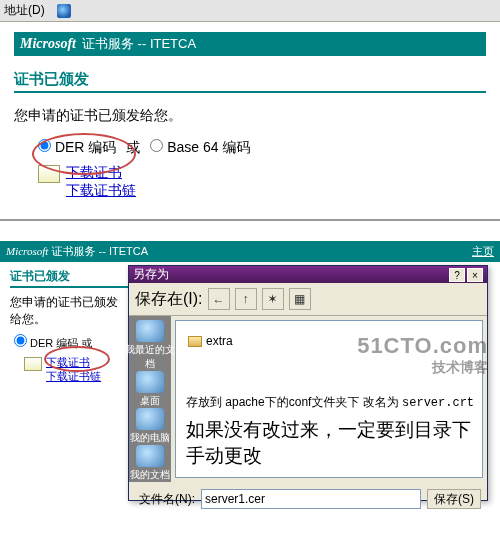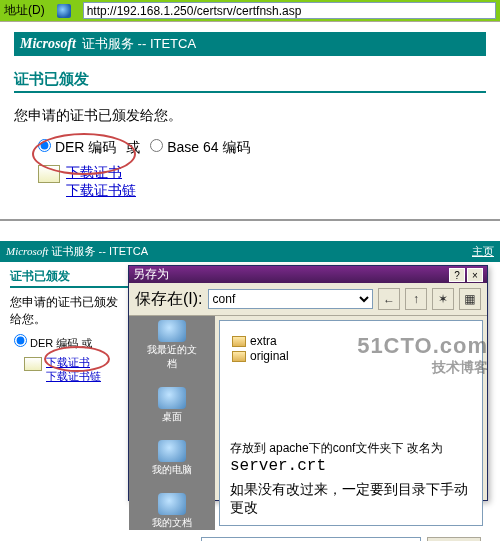--- a/index.html
+++ b/index.html
@@ -1,20 +1,20 @@
 <!DOCTYPE html>
 <html><head>
   <meta charset="utf-8">
   <style>
     * { margin:0; padding:0; box-sizing:border-box; font-family:"SimSun","宋体",sans-serif; }
     body { width:500px; height:541px; background:#fff; overflow:hidden; font-size:12px; }
 
     
     .shot-a { border-bottom:2px solid #999; padding-bottom:6px; }
-    .addrbar { display:flex; align-items:center; gap:12px; padding:2px 4px; background:#84cc16; border-bottom:1px solid #aca899; }
+    .addrbar { display:flex; align-items:center; gap:12px; padding:2px 4px; background:#e5e5e5; border-bottom:1px solid #aca899; }
     .addrbar .lbl { color:#000; }
     .addrbar .ie-ico { width:14px; height:14px; background:radial-gradient(circle at 40% 40%, #8aceff 0, #1e5fae 70%); border-radius:2px; }
     .addrbar input { flex:1; border:1px solid #7f9db9; height:17px; padding:1px 3px; font:12px/14px Arial; color:#000; background:#fff; }
 
     .page-body { padding:10px 14px 14px; }
     .ms-header { background:#008080; color:#fff; padding:3px 6px; font-size:13px; display:flex; gap:6px; align-items:baseline; }
     .ms-header .mslogo { font-style:italic; font-family:"Times New Roman",serif; font-weight:bold; font-size:14px; }
 
     h3.issued { color:#008080; font-size:15px; font-weight:bold; margin:14px 0 2px; }
     .under { height:2px; background:#008080; margin-bottom:14px; }
@@ -50,50 +50,49 @@
     .tb { height:20px; background:linear-gradient(#7a2a8a,#4a1a5a); color:#fff; font-size:12px; display:flex; align-items:center; padding:0 4px; justify-content:space-between; }
     .tb .tb-r { display:flex; gap:2px; }
     .tb .winbtn { width:16px; height:14px; background:#ece9d8; color:#000; font:10px/14px Arial; text-align:center; border:1px solid #fff; }
 
     .sa-top { display:flex; align-items:center; gap:5px; padding:5px 6px; }
     .sa-top .lbl2 { font-size:16px; }
     .sa-top select { flex:1; height:20px; border:1px solid #7f9db9; font-size:12px; background:#fff; }
     .sa-top .tbtn { width:22px; height:22px; border:1px solid #aca899; background:#ece9d8; text-align:center; font:12px/20px Arial; color:#333; }
 
     .sa-mid { flex:1; display:flex; border-top:1px solid #aca899; }
-    .places { width:86px; background:#808080; display:flex; flex-direction:column; align-items:center; padding-top:4px; gap:16px; }
+    .places { width:42px; background:#808080; display:flex; flex-direction:column; align-items:center; padding-top:4px; gap:0; }
     .place { width:56px; text-align:center; color:#fff; font-size:10px; }
     .place .pi { width:28px; height:22px; margin:0 auto 1px; background:radial-gradient(circle at 40% 35%, #bfe3ff, #4d89c0); border-radius:4px; }
 
     .file-area { flex:1; background:#fff; border:1px solid #7f9db9; margin:4px; position:relative; padding:12px; }
     .folder { display:flex; align-items:center; gap:4px; font-size:12px; margin:1px 0; }
     .folder .fi { width:14px; height:11px; background:linear-gradient(#ffe9a8,#e0b557); border:1px solid #b8902e; }
     .note-box{ position:absolute; left:10px; bottom:8px; right:6px; }
     .note-box .ln1 { font-size:12px; margin-bottom:6px; }
-    .note-box .ln1 .sv { font-family:"Courier New",monospace; font-size:16px; }
-    .note-box .ln2 { font-size:14px; }
+    .note-box .ln1 .sv { font-family:"Courier New",monospace; font-size:12px; }
+    .note-box .ln2 { font-size:19px; }
 
     .sa-bot { padding:4px 6px 6px; }
     .sa-bot .row { display:flex; align-items:center; gap:6px; margin-top:3px; }
     .sa-bot .rlbl { width:60px; font-size:12px; text-align:right; }
     .sa-bot input, .sa-bot select { flex:1; height:20px; border:1px solid #7f9db9; font-size:12px; background:#fff; padding:0 3px; }
     .sa-bot .dbtn { width:54px; height:20px; border:1px solid #aca899; background:#ece9d8; font-size:12px; }
 
     .wm { position:absolute; right:12px; bottom:6px; text-align:right; color:rgba(80,80,80,.55); font-family:Arial; }
     .wm .w1 { font-size:22px; font-weight:bold; letter-spacing:1px; }
     .wm .w2 { font-size:14px;font-weight:bold; }
   </style>
 </head>
 <body>
 
 <div class="shot-a">
   <div class="addrbar">
     <span class="lbl">地址(D)</span>
     <span class="ie-ico"></span>
-    <input value="http://192.168.1.250/certsrv/certfnsh.asp" style="">
   </div>
   <div class="page-body">
     <div class="ms-header">
       <span class="mslogo">Microsoft</span>
       <span>证书服务  --  ITETCA</span>
     </div>
     <h3 class="issued">证书已颁发</h3>
     <div class="under"></div>
     <p class="msg">您申请的证书已颁发给您。</p>
 
@@ -143,41 +142,36 @@
   <div class="saveas">
     <div class="tb">
       <span>另存为</span>
       <div class="tb-r">
         <div class="winbtn">?</div>
         <div class="winbtn">×</div>
       </div>
     </div>
     <div class="sa-top">
       <span class="lbl2">保存在(I):</span>
-      <select><option>conf</option></select>
       <div class="tbtn">←</div>
       <div class="tbtn">↑</div>
       <div class="tbtn">✶</div>
       <div class="tbtn">▦</div>
     </div>
     <div class="sa-mid">
       <div class="places">
         <div class="place"><div class="pi"></div><span>我最近的文档</span></div>
         <div class="place"><div class="pi"></div><span>桌面</span></div>
         <div class="place"><div class="pi"></div><span>我的电脑</span></div>
         <div class="place"><div class="pi"></div><span>我的文档</span></div>
       </div>
       <div class="file-area">
         <div class="folder">
             <span class="fi"></span>
             <span>extra</span>
-          </div>
-        <div class="folder">
-            <span class="fi"></span>
-            <span>original</span>
           </div>
         <div class="note-box">
           <div class="ln1"><span>存放到   apache下的conf文件夹下   改名为</span> <span class="sv">server.crt</span></div>
           <div class="ln2">如果没有改过来，一定要到目录下手动更改</div>
         </div>
       </div>
     </div>
     <div class="sa-bot">
       <div class="row">
         <span class="rlbl">文件名(N):</span>

